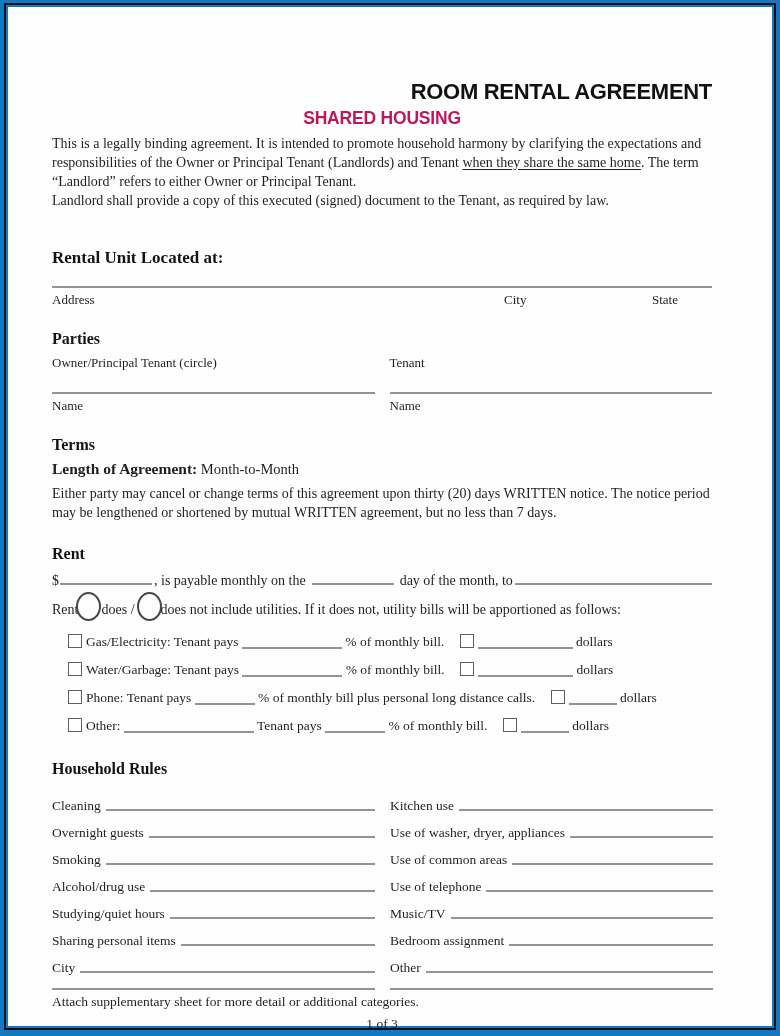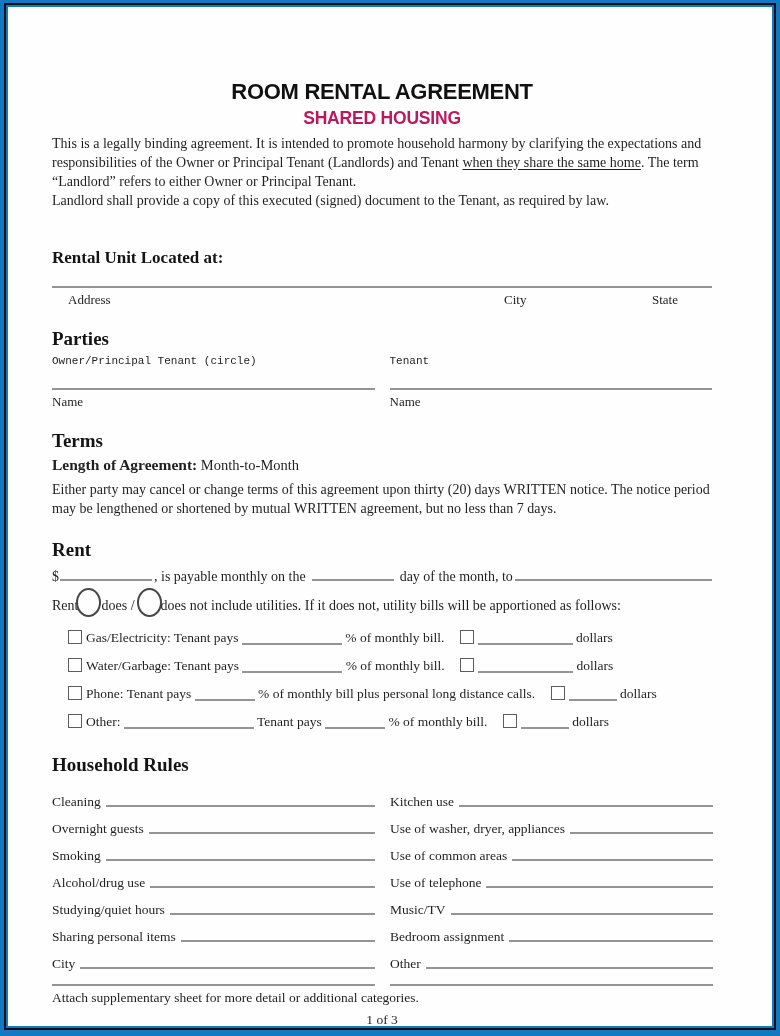--- a/index.html
+++ b/index.html
@@ -8,50 +8,50 @@
     font-family:"Liberation Serif","DejaVu Serif",serif;
     color:#1f1f1f;
   }
   .frame-outer { position:absolute; inset:0; border-style:solid; border-color:#1179c4; border-width:3px 4px 6px 4px; }
   .frame-black { position:absolute; inset:0; border:2px solid #0d0d12; }
   .frame-inner { position:absolute; inset:0; border:2px solid #1179c4; background:#fffefe; }
   .page { position:absolute; inset:0; padding:74px 60px 0 44px; }
 
   .doc-title {
     font-family:"Liberation Sans",sans-serif; font-weight:bold;
-    font-size:22px; line-height:1; text-align:center; letter-spacing:-0.3px;
+    font-size:22px; line-height:1; text-align:right; letter-spacing:-0.3px;
     margin:0; color:#111;
   }
   .doc-subtitle {
     font-family:"Liberation Sans",sans-serif; font-weight:bold;
     font-size:17.5px; line-height:1; text-align:center; letter-spacing:-0.2px;
     margin:7px 0 0 0; color:#be185d;
   }
   .intro { font-size:14px; line-height:19px; margin:6px 0 0 0; }
   .ul-phrase { text-decoration:underline; text-underline-offset:2px; }
 
-  .sec-heading { font-size:19px; font-weight:bold; line-height:20px; margin:0; color:#141414; }
+  .sec-heading { font-size:16px; font-weight:bold; line-height:20px; margin:0; color:#141414; }
   .h-rental { margin-top:38px; font-size:17px; }
   .h-parties { margin-top:21px; }
   .h-terms { margin-top:21px; }
   .h-rent { margin-top:22px; }
   .h-household { margin-top:25px; }
 
   .rule { border-bottom:2px solid #949494; height:0; }
   .addr-rule { margin-top:18px; }
   .addr-labels { position:relative; height:16px; margin-top:4px; font-size:13px; }
   .addr-labels .lbl { position:absolute; top:0; }
-  .lbl-address { left:16px; }
+  .lbl-address { left:0; }
   .lbl-city { left:452px; }
   .lbl-state { left:600px; }
 
   .two-col { display:flex; gap:15px; }
   .col { width:323px; }
 
-  .party-labels { margin-top:6px; font-size:11px;font-family:Liberation Mono, monospace; }
+  .party-labels { margin-top:6px; font-size:13px; }
   .name-rules { margin-top:21px; }
   .name-labels { margin-top:4px; font-size:13px; }
 
   .length-line { margin-top:5px; font-size:14.5px; }
   .length-line .bold { font-weight:bold; font-size:15.5px; }
   .terms-body { font-size:14px; line-height:19px; margin:6px 0 0 0; }
 
   .rent-amount { display:flex; align-items:baseline; margin-top:9px; font-size:14px; }
   .bl { display:inline-block; border-bottom:2px solid #949494; height:12px; vertical-align:-3px; }
   .rent-amount .bl { height:0; align-self:baseline; }

